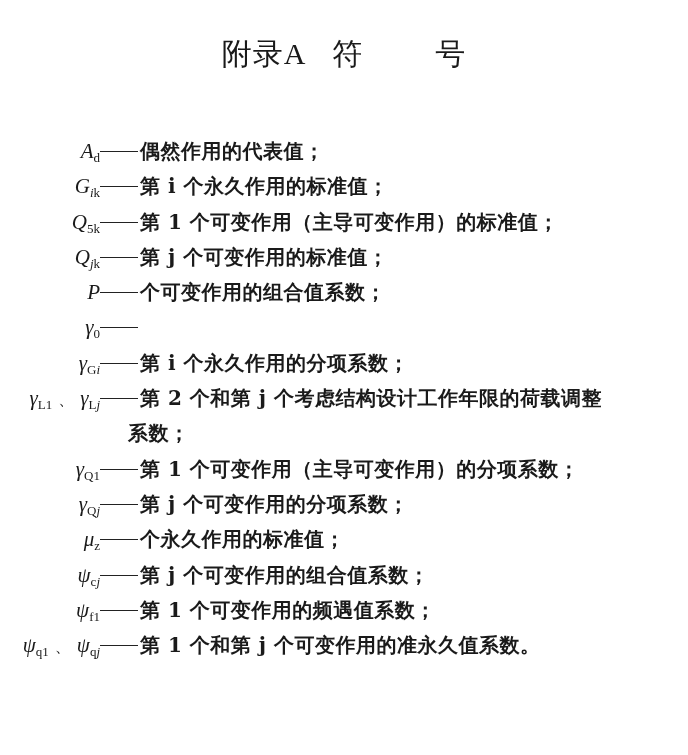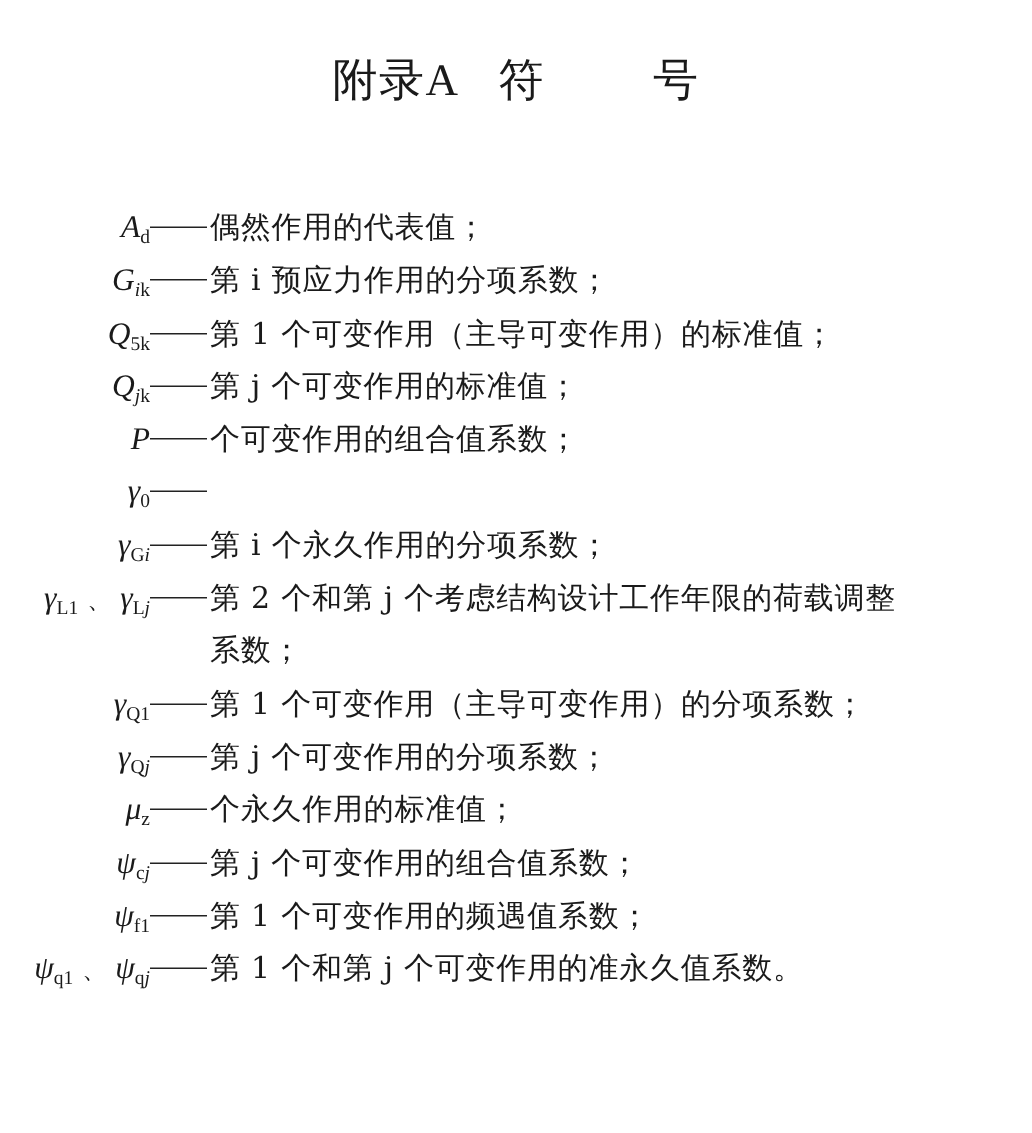--- a/index.html
+++ b/index.html
@@ -64,40 +64,41 @@
       width: 38px;
       height: 0;
       border-top: 1.5px solid #222;
     }
     .def {
       position: absolute;
       left: 140px;
       top: 0;
       white-space: nowrap;
       letter-spacing: 0.5px;
+      font-weight: bold;
     }
-    .row.cont .def { left: 140px; }
+    .row.cont .def { left: 128px; }
   </style>
 </head>
 <body>
 
 <div class="title"><span>附录</span><span class="latin">A</span><span class="t-gap1"></span><span>符</span><span class="t-gap2"></span><span>号</span></div>
 
 <div class="list">
 
   <div class="row">
     <span class="sym"><i>A</i><sub>d</sub></span>
     <span class="dash"></span>
     <span class="def">偶然作用的代表值；</span>
   </div>
 
   <div class="row">
     <span class="sym"><i>G</i><sub><i>i</i><span>k</span></sub></span>
     <span class="dash"></span>
-    <span class="def">第 i 预应力作用的分项系数；</span>
+    <span class="def">第 i 个永久作用的标准值；</span>
   </div>
 
   <div class="row">
     <span class="sym"><i>Q</i><sub>5k</sub></span>
     <span class="dash"></span>
     <span class="def">第 1 个可变作用（主导可变作用）的标准值；</span>
   </div>
 
   <div class="row">
     <span class="sym"><i>Q</i><sub><i>j</i><span>k</span></sub></span>

